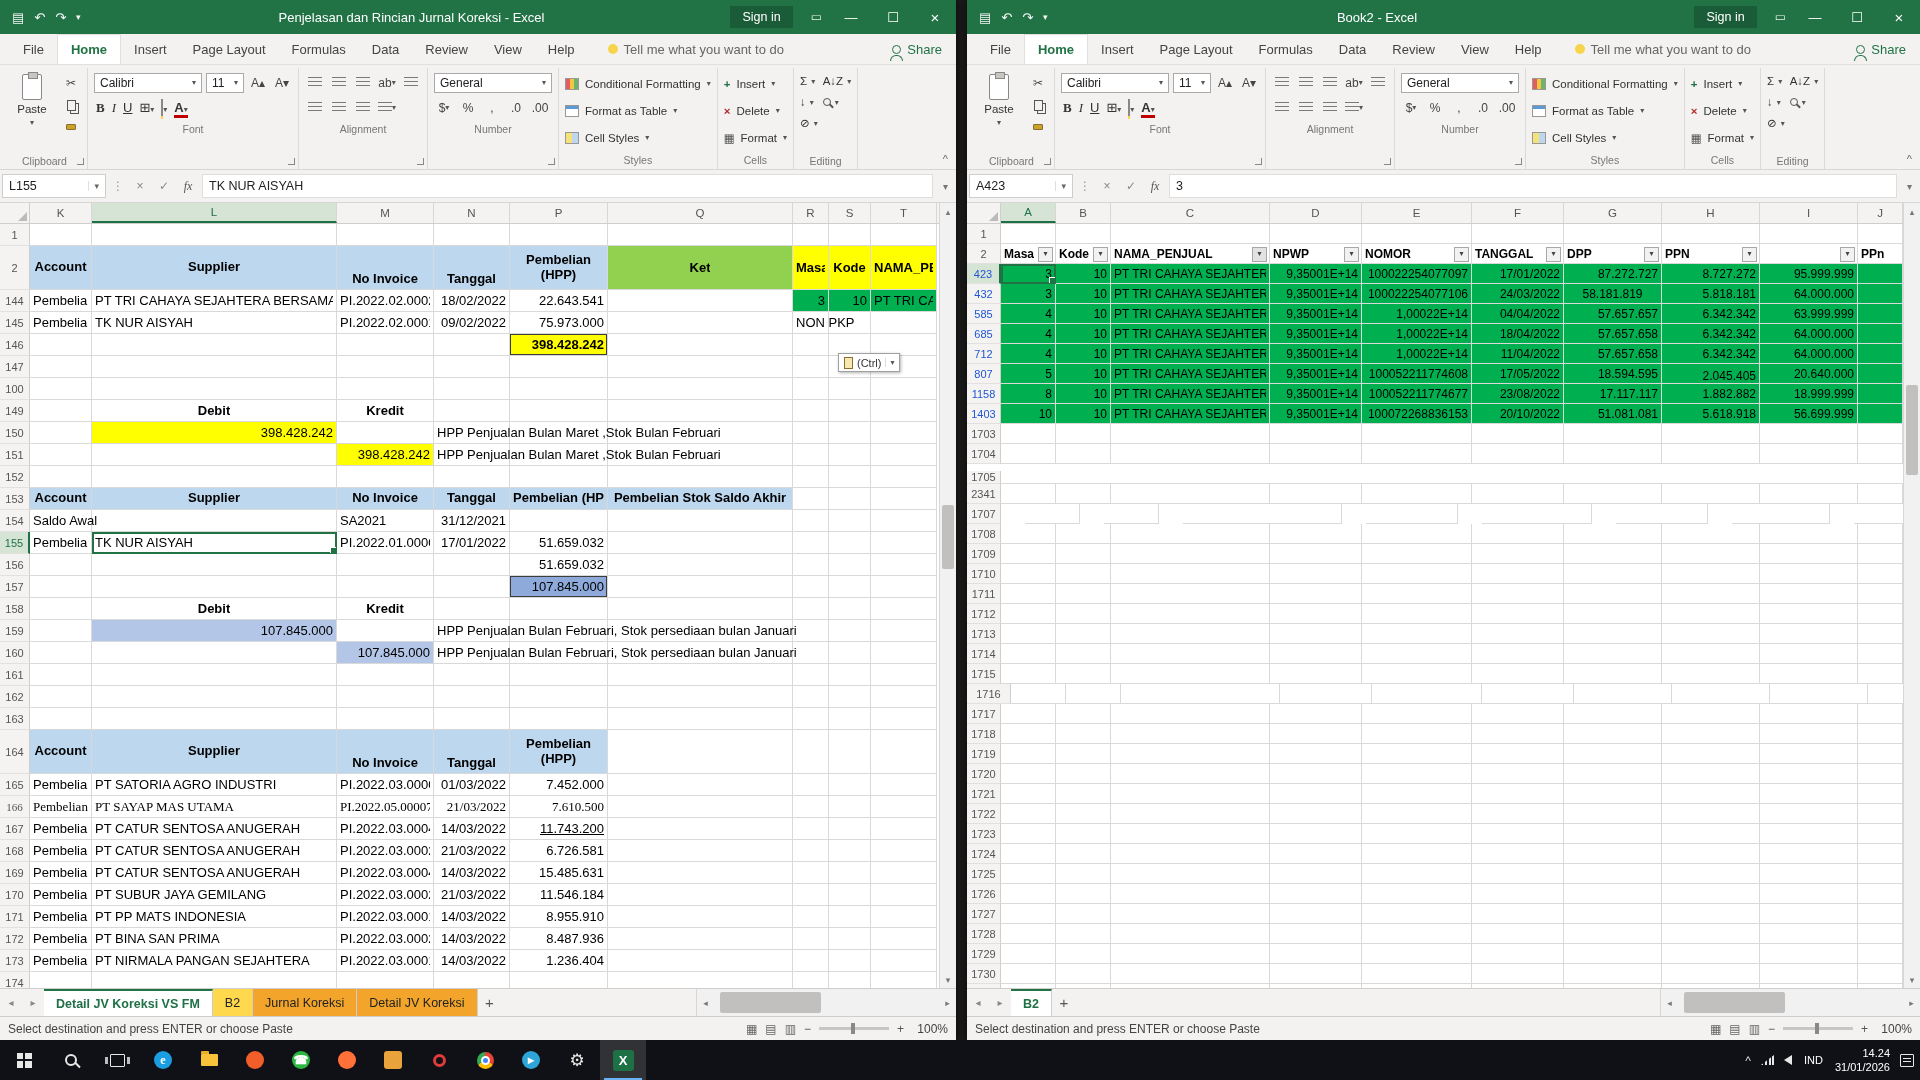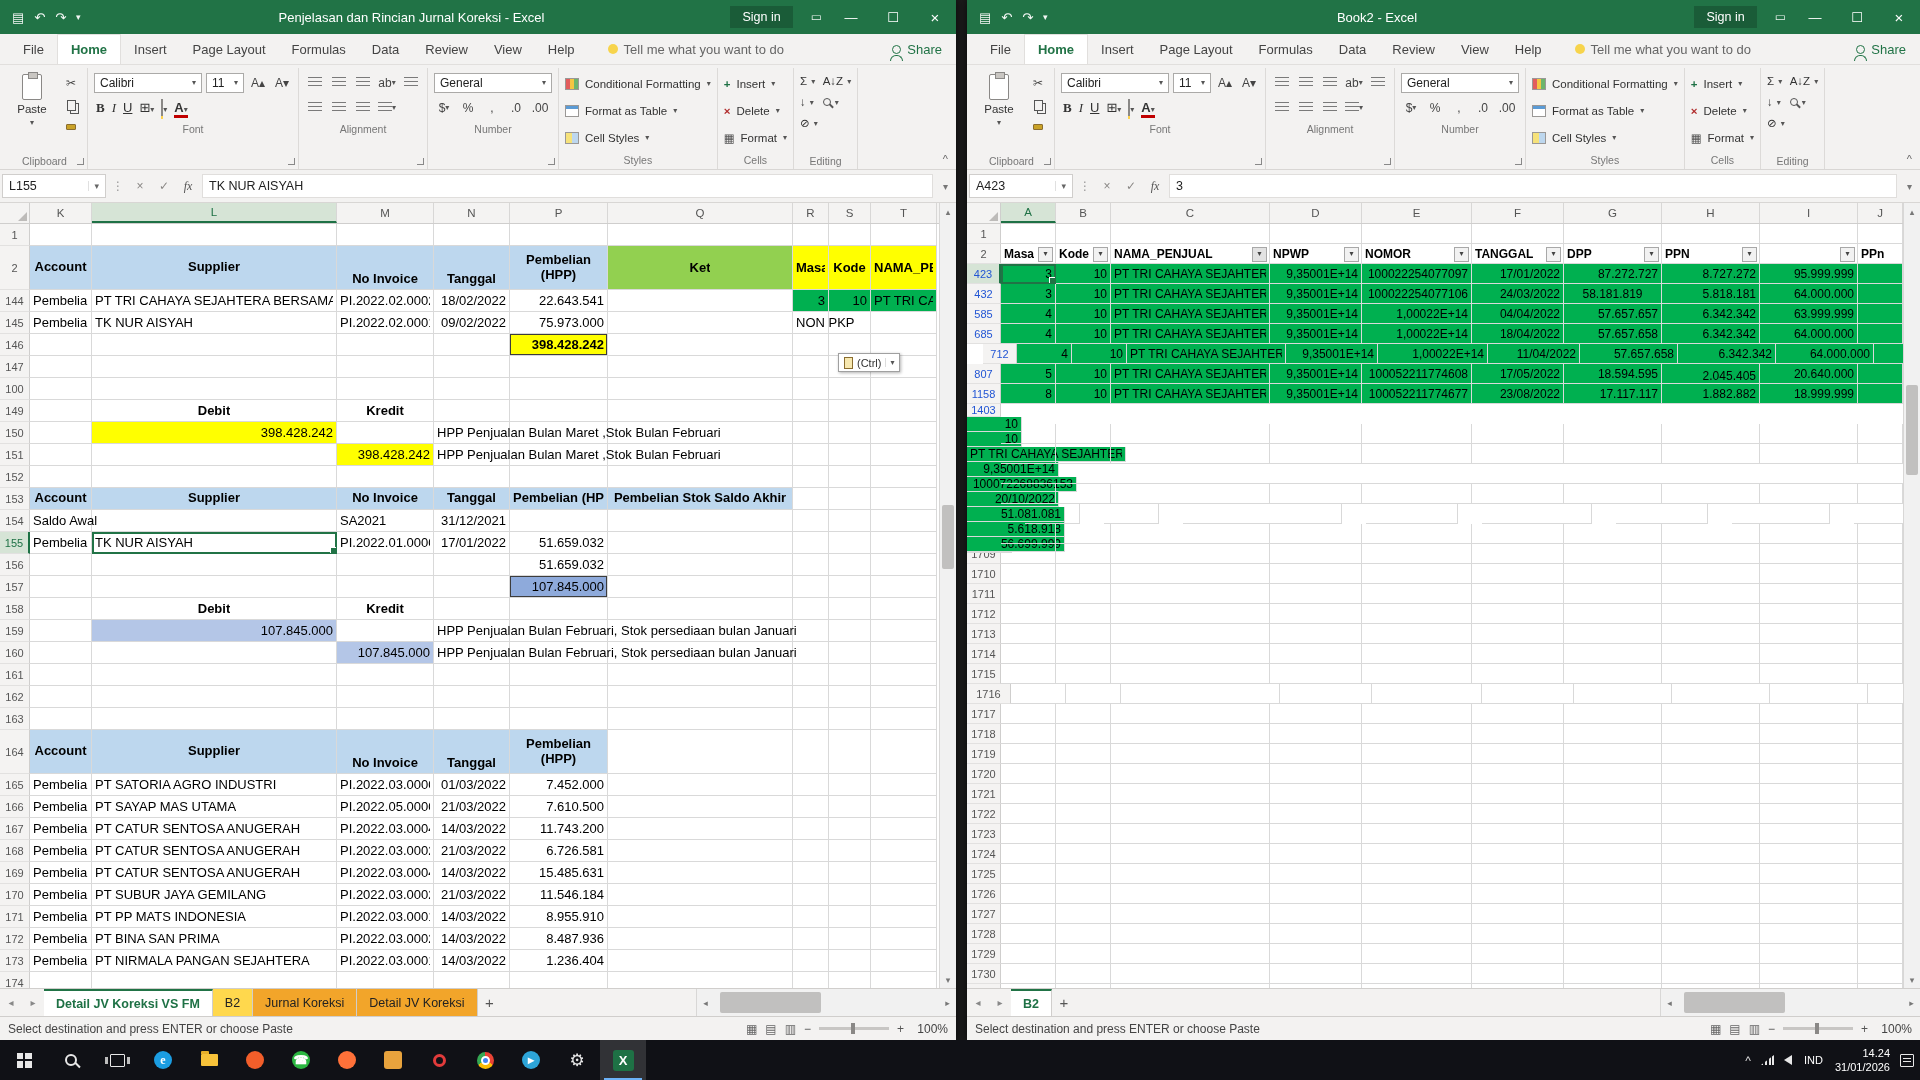--- a/index.html
+++ b/index.html
@@ -891,21 +891,21 @@
             <span class="g-txt">01/03/2022</span>
           </div>
           <div class="g-cell num" style="width: 98px;">
             <span class="g-txt">7.452.000</span>
           </div>
           <div class="g-cell" style="width: 185px;"></div>
           <div class="g-cell" style="width: 36px;"></div>
           <div class="g-cell" style="width: 42px;"></div>
           <div class="g-cell" style="width: 66px;"></div>
         </div>
-        <div class="g-row" style="height: 22px;">
+        <div class="g-row" style="height: 22px; font-family: Liberation Serif, serif;">
           <div class="g-rh" style="width: 30px;">
             <span class="g-txt">166</span>
           </div>
           <div class="g-cell" style="width: 62px;">
             <span class="g-txt">Pembelian</span>
           </div>
           <div class="g-cell" style="width: 245px;">
             <span class="g-txt">PT SAYAP MAS UTAMA</span>
           </div>
           <div class="g-cell" style="width: 97px;">
@@ -931,21 +931,21 @@
           </div>
           <div class="g-cell" style="width: 245px;">
             <span class="g-txt">PT CATUR SENTOSA ANUGERAH</span>
           </div>
           <div class="g-cell" style="width: 97px;">
             <span class="g-txt">PI.2022.03.00046</span>
           </div>
           <div class="g-cell num" style="width: 76px;">
             <span class="g-txt">14/03/2022</span>
           </div>
-          <div class="g-cell num" style="width: 98px;">
+          <div class="g-cell num" style="width: 98px; text-decoration: underline;">
             <span class="g-txt">11.743.200</span>
           </div>
           <div class="g-cell" style="width: 185px;"></div>
           <div class="g-cell" style="width: 36px;"></div>
           <div class="g-cell" style="width: 42px;"></div>
           <div class="g-cell" style="width: 66px;"></div>
         </div>
         <div class="g-row" style="height: 22px;">
           <div class="g-rh" style="width: 30px;">
             <span class="g-txt">168</span>
@@ -1569,21 +1569,21 @@
           </div>
           <div class="g-cell gf num" style="width: 98px;">
             <span class="g-txt">6.342.342</span>
           </div>
           <div class="g-cell gf num" style="width: 98px;">
             <span class="g-txt">64.000.000</span>
           </div>
           <div class="g-cell gf" style="width: 45px;"></div>
         </div>
         <div class="g-row" style="height: 20px;">
-          <div class="g-rh rblue" style="width: 34px; margin-left: 16px;">
+          <div class="g-rh rblue" style="width: 34px;">
             <span class="g-txt">712</span>
           </div>
           <div class="g-cell gf num" style="width: 55px;">
             <span class="g-txt">4</span>
           </div>
           <div class="g-cell gf num" style="width: 55px;">
             <span class="g-txt">10</span>
           </div>
           <div class="g-cell gf" style="width: 159px;">
             <span class="g-txt">PT TRI CAHAYA SEJAHTERA BERSAMA</span>
@@ -1667,21 +1667,21 @@
             <span class="g-txt">17.117.117</span>
           </div>
           <div class="g-cell gf num" style="width: 98px;">
             <span class="g-txt">1.882.882</span>
           </div>
           <div class="g-cell gf num" style="width: 98px;">
             <span class="g-txt">18.999.999</span>
           </div>
           <div class="g-cell gf" style="width: 45px;"></div>
         </div>
-        <div class="g-row" style="height: 20px; flex-direction: column;">
+        <div class="g-row" style="height: 20px;">
           <div class="g-rh rblue" style="width: 34px;">
             <span class="g-txt">1403</span>
           </div>
           <div class="g-cell gf num" style="width: 55px;">
             <span class="g-txt">10</span>
           </div>
           <div class="g-cell gf num" style="width: 55px;">
             <span class="g-txt">10</span>
           </div>
           <div class="g-cell gf" style="width: 159px;">

